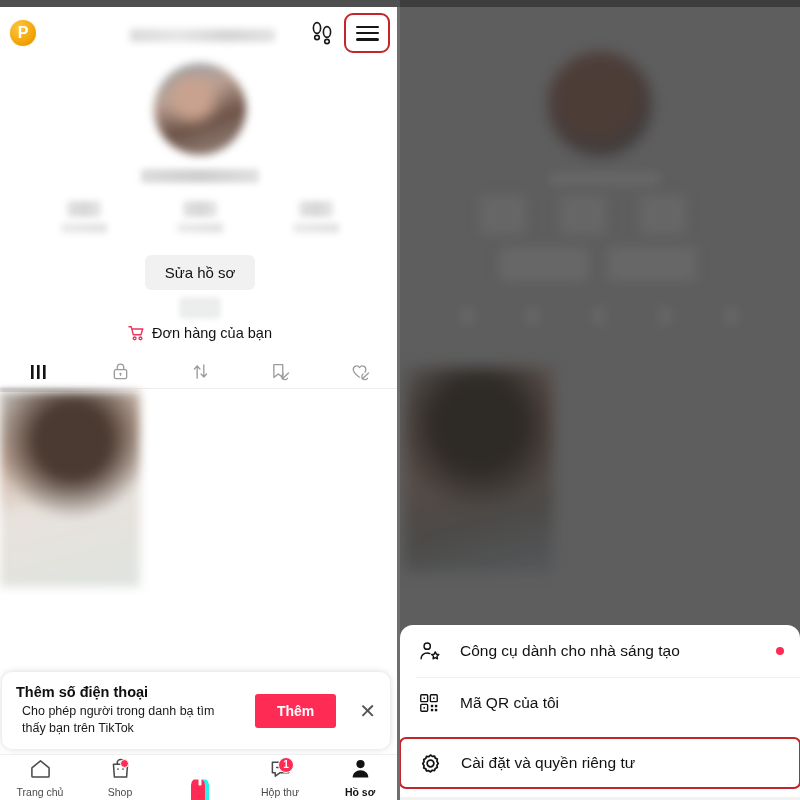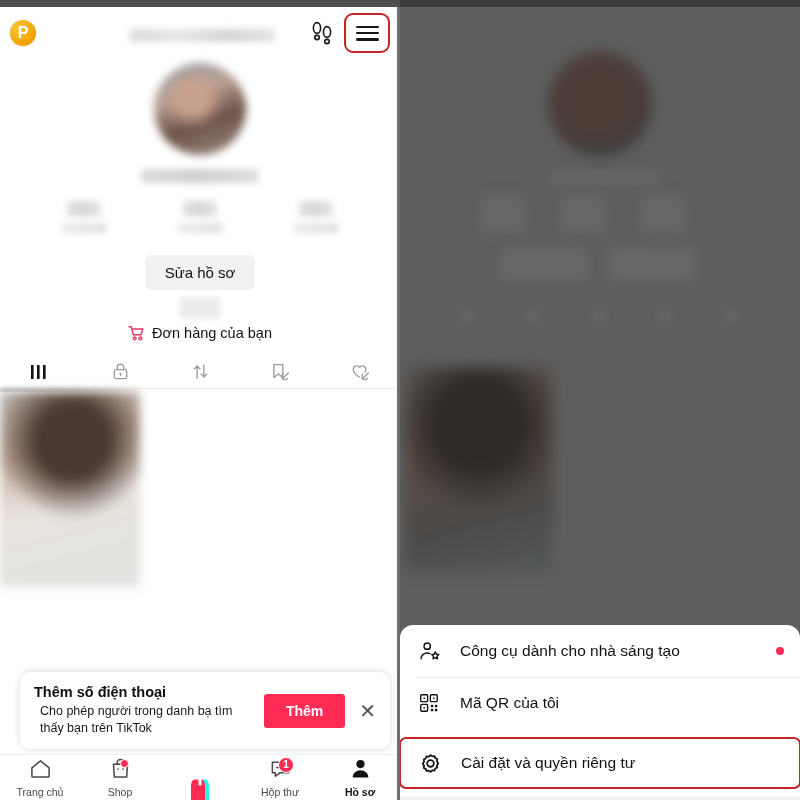--- a/index.html
+++ b/index.html
@@ -121,23 +121,23 @@
   .thumb {
     position:absolute; left: 0; top: 0; width: 140px; height: 195px;
     background:
       radial-gradient(circle at 52% 25%, #4b3a31 0 22%, rgba(75,58,49,0) 48%),
       linear-gradient(165deg,#b9b4ae 0%, #cdb4a4 30%, #e8e2dc 55%, #dfe3e0 100%);
     filter: blur(5px);
   }
 
   
   .banner {
-    position: absolute; left: 20px; right: 10px; bottom: 51px;
+    position: absolute; left: 2px; right: 10px; bottom: 51px;
     background:#fff; border-radius: 10px; box-shadow: 0 -1px 6px rgba(0,0,0,.10), 0 2px 8px rgba(0,0,0,.06);
-    padding: 12px 8px 12px 14px; display:flex; align-items:center; gap: 8px;
+    padding: 12px 8px 12px 14px; display:flex; align-items:center; gap: 17px;
   }
   .banner-text { flex: 1 1 auto; }
   .banner-title { font-size: 14.5px; font-weight: bold; color:#0f0f0f; }
   .banner-sub { font-size: 12.5px; color:#1a1a1a; line-height: 1.35; margin-top: 3px; margin-left: 6px; }
   .banner-btn {
     background: #fe2c55; color:#fff; border:none; border-radius: 3px;
     padding: 9px 22px; font-size: 14px; font-weight: bold; cursor:pointer;
     font-family: "Liberation Sans", sans-serif;
   }
   .banner-close { font-size: 20px; color:#555; padding: 0 6px; cursor:pointer; line-height:1; }

